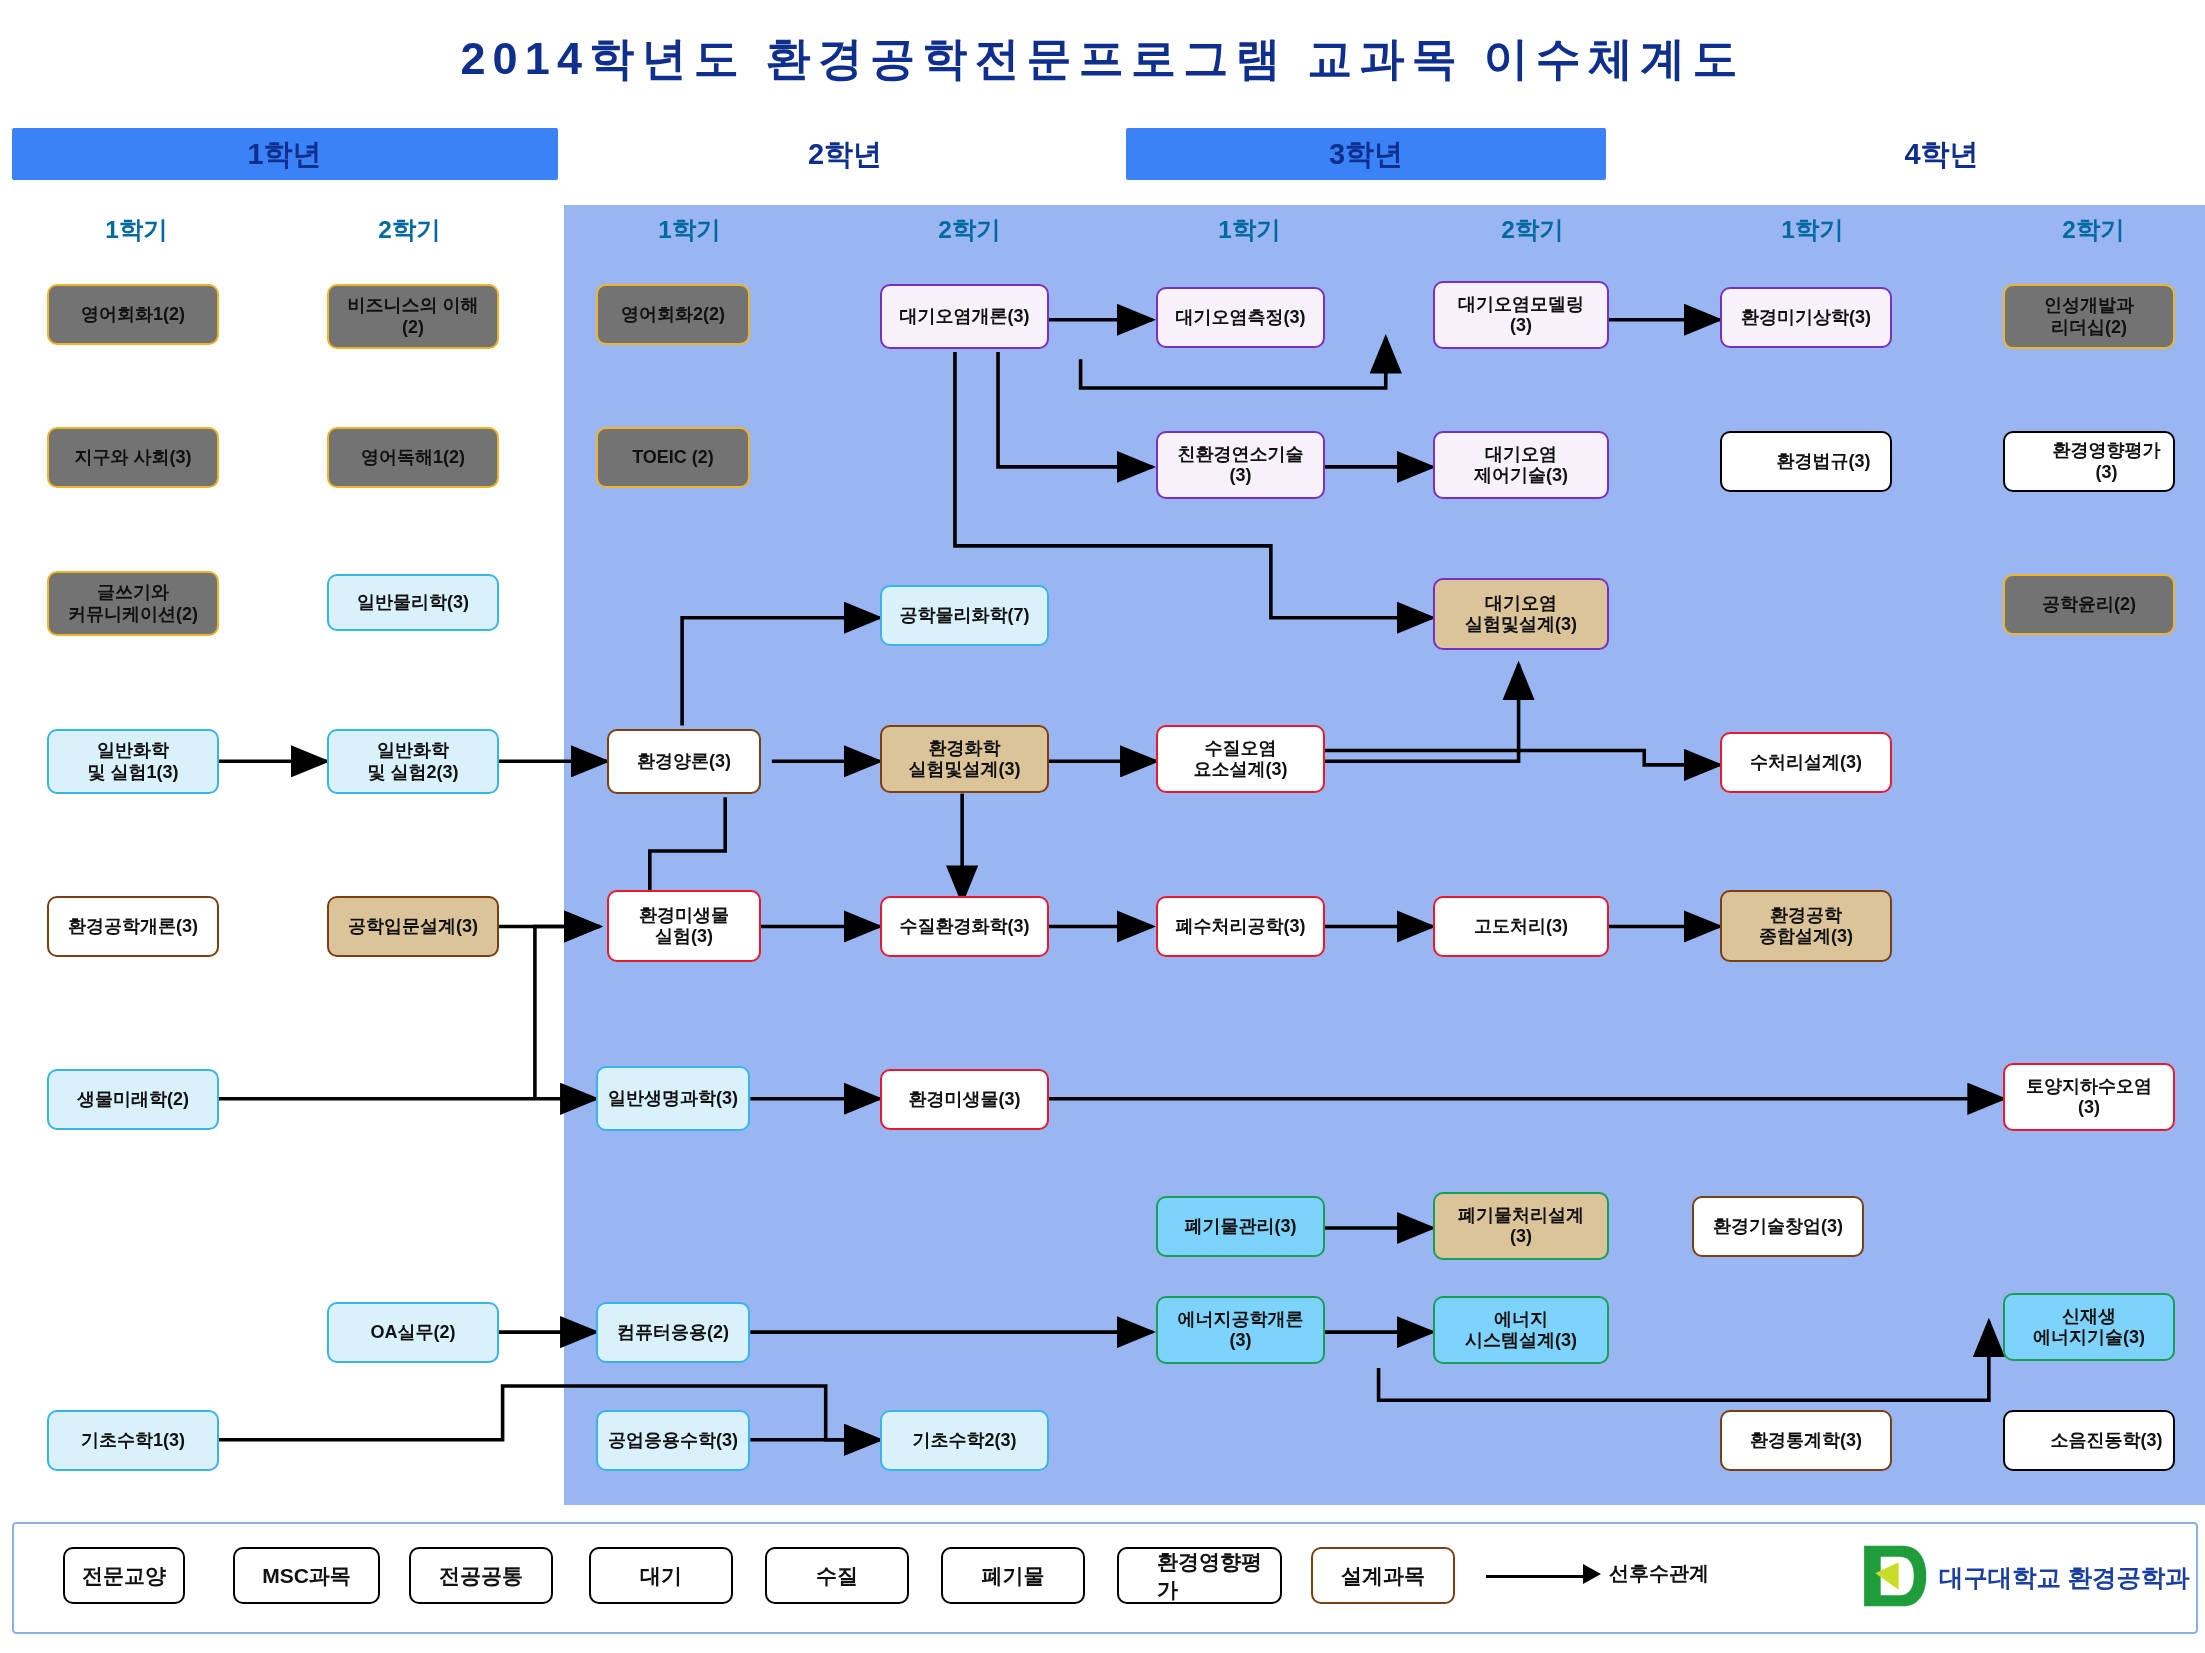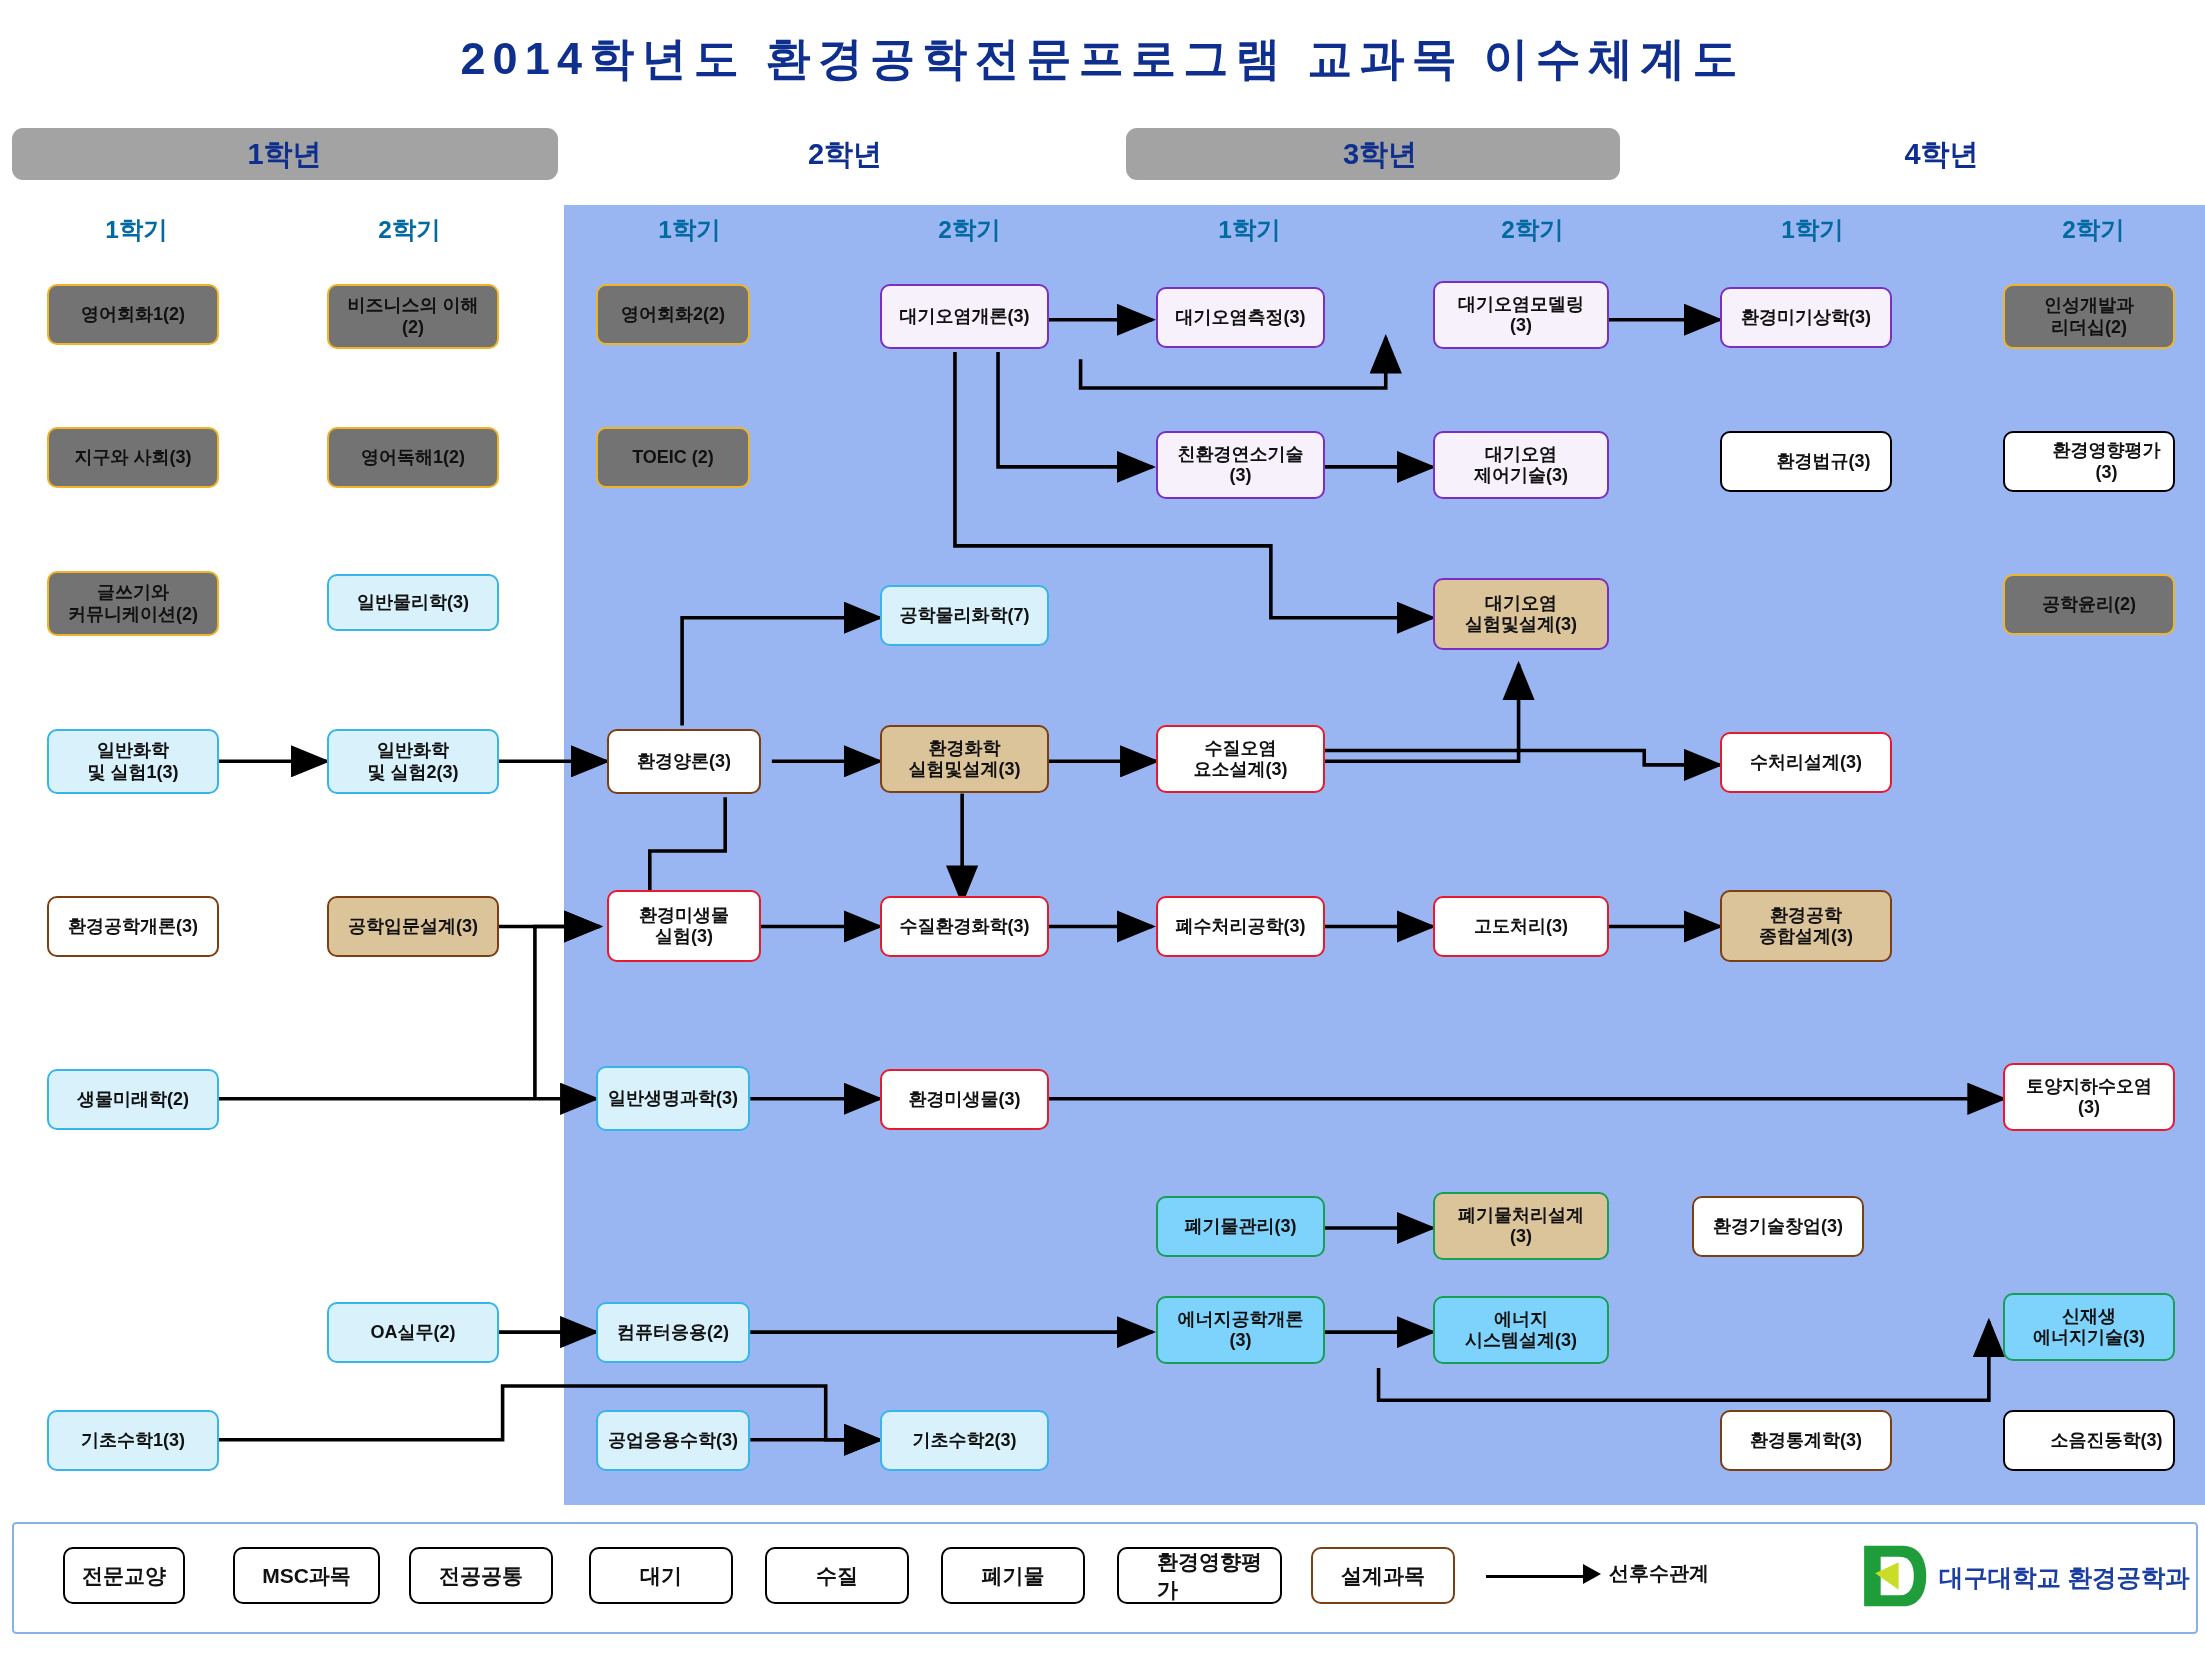--- a/index.html
+++ b/index.html
@@ -20,24 +20,24 @@
     position:absolute;top:205px;height:1300px;background:#88a9f0;opacity:.85;
   }
   #col2bg{left:564px;width:562px;}
   #col3bg{left:1126px;width:564px;}
   #col4bg{left:1690px;width:515px;}
 
   .yearhead{
     position:absolute;top:128px;height:52px;line-height:52px;
     text-align:center;font-size:29px;font-weight:bold;color:#0f2f8f;
   }
-  .yearhead.filled{background:#a3a3a3;border-radius:11px;}
+  .yearhead.filled{background:#3b82f6;border-radius:2px;}
   #yh1{left:11.5px;width:546px;}
   #yh2{left:564px;width:562px;}
-  #yh3{left:1126px;width:480px;padding-left:14px;}
+  #yh3{left:1126px;width:480px;}
   #yh4{left:1690px;width:503px;}
 
   .semhead{
     position:absolute;top:212px;height:36px;line-height:36px;text-align:center;
     font-size:24.4px;font-weight:bold;color:#0369a1;
   }
   
   .box{
     position:absolute;box-sizing:border-box;
     border-radius:10px;border:2.2px solid #000;

